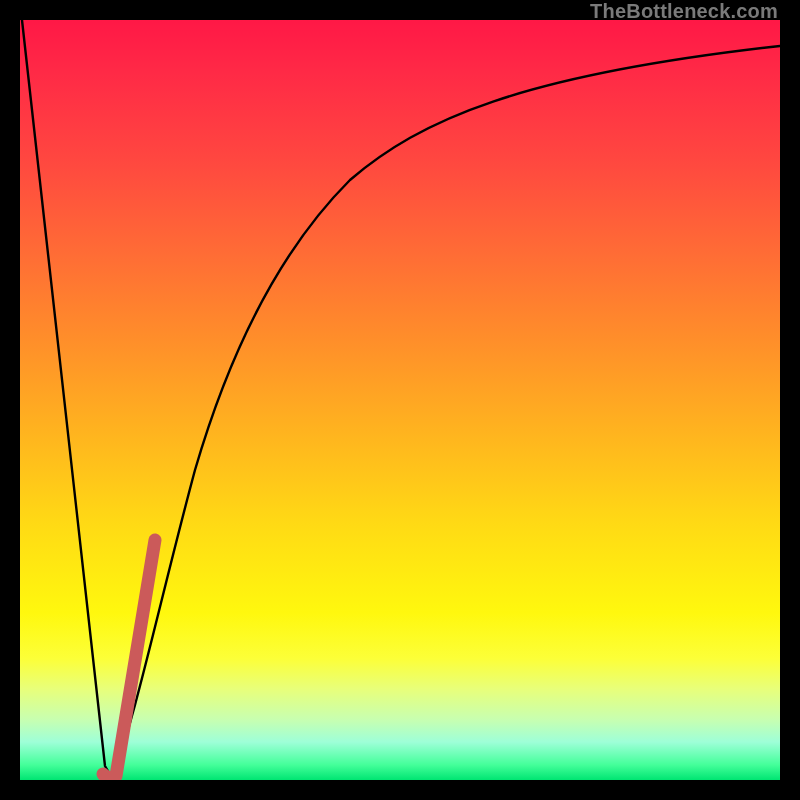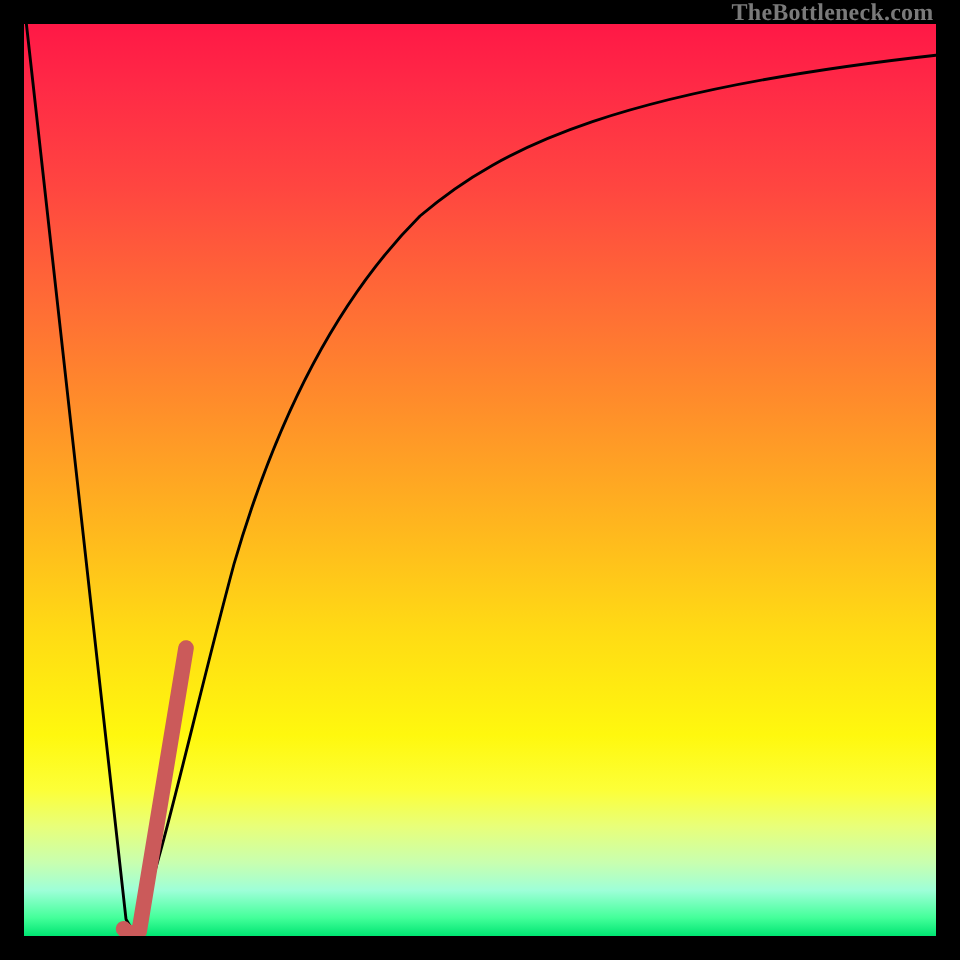--- a/index.html
+++ b/index.html
@@ -55,21 +55,21 @@
     left: 0;
     top: 0;
     width: 760px;
     height: 760px;
     display: block;
   }
   .watermark {
     position: absolute;
     top: 0px;
     right: 22px;
-    font-family: Liberation Serif, serif;
+    font-family: Liberation Sans, sans-serif;
     font-size: 20px;
     font-weight: 600;
     color: #7a7a7a;
     letter-spacing: 0.2px;
     user-select: none;
   }
 </style>
 </head>
 <body>
 

